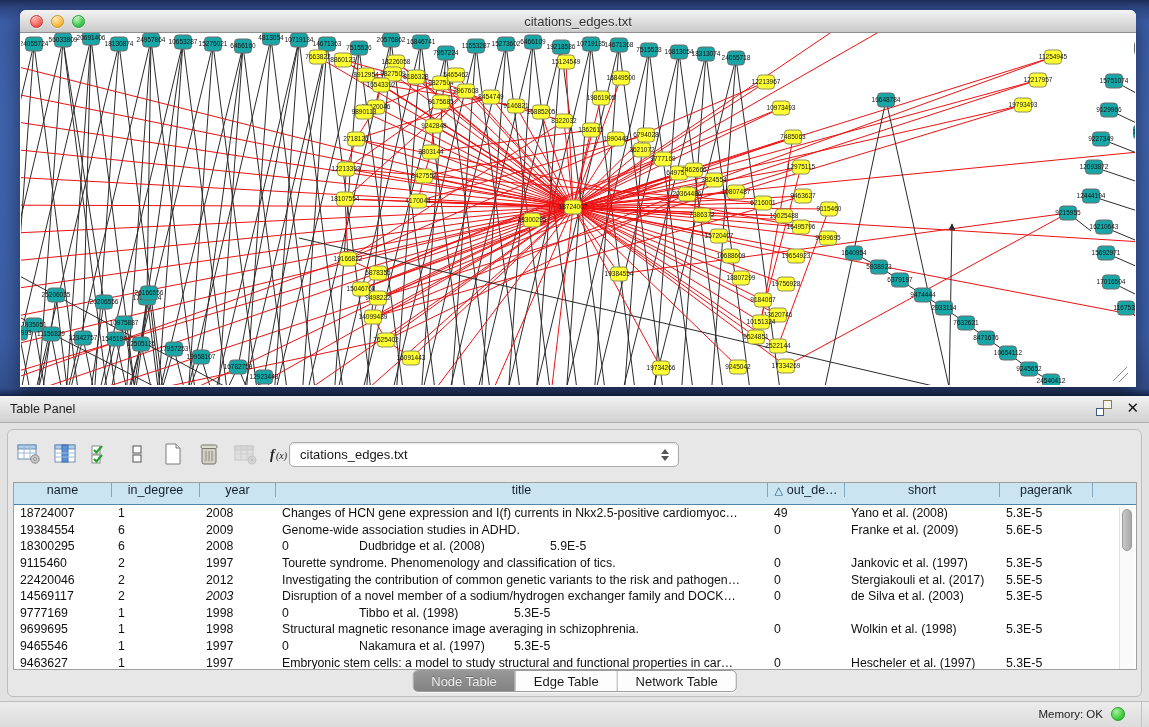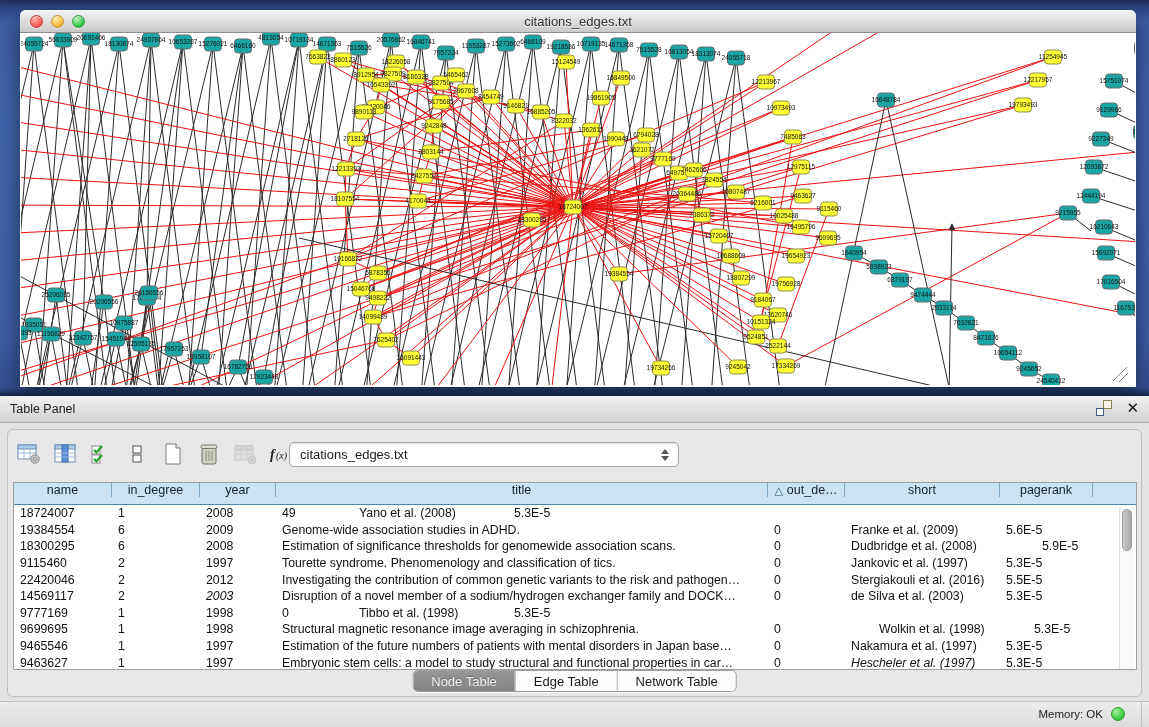--- a/index.html
+++ b/index.html
@@ -1052,58 +1052,58 @@
             </div>
             <div class="th" style="width: 93px;">
               <span>pagerank</span>
             </div>
           </div>
         <div class="tbody" id="tbody">
             <div class="tr">
               <div class="td" style="width: 98px;">18724007</div>
               <div class="td" style="width: 88px;">1</div>
               <div class="td" style="width: 76px;">2008</div>
+              <div class="td" style="width: 492px;">Changes of HCN gene expression and I(f) currents in Nkx2.5-positive cardiomyoc…</div>
               <div class="td" style="width: 77px;">49</div>
               <div class="td" style="width: 155px;">Yano et al. (2008)</div>
               <div class="td" style="width: 93px;">5.3E-5</div>
             </div>
             <div class="tr">
               <div class="td" style="width: 98px;">19384554</div>
               <div class="td" style="width: 88px;">6</div>
               <div class="td" style="width: 76px;">2009</div>
               <div class="td" style="width: 492px;">Genome-wide association studies in ADHD.</div>
               <div class="td" style="width: 77px;">0</div>
               <div class="td" style="width: 155px;">Franke et al. (2009)</div>
               <div class="td" style="width: 93px;">5.6E-5</div>
             </div>
             <div class="tr">
               <div class="td" style="width: 98px;">18300295</div>
               <div class="td" style="width: 88px;">6</div>
               <div class="td" style="width: 76px;">2008</div>
-              <div class="td" style="width: 492px;">Estimation of significance thresholds for genomewide association scans.</div>
               <div class="td" style="width: 77px;">0</div>
               <div class="td" style="width: 155px;">Dudbridge et al. (2008)</div>
               <div class="td" style="width: 93px; margin-left: 36px;">5.9E-5</div>
             </div>
             <div class="tr">
               <div class="td" style="width: 98px;">9115460</div>
               <div class="td" style="width: 88px;">2</div>
               <div class="td" style="width: 76px;">1997</div>
               <div class="td" style="width: 492px;">Tourette syndrome. Phenomenology and classification of tics.</div>
               <div class="td" style="width: 77px;">0</div>
               <div class="td" style="width: 155px;">Jankovic et al. (1997)</div>
               <div class="td" style="width: 93px;">5.3E-5</div>
             </div>
             <div class="tr">
               <div class="td" style="width: 98px;">22420046</div>
               <div class="td" style="width: 88px;">2</div>
               <div class="td" style="width: 76px;">2012</div>
               <div class="td" style="width: 492px;">Investigating the contribution of common genetic variants to the risk and pathogen…</div>
               <div class="td" style="width: 77px;">0</div>
-              <div class="td" style="width: 155px;">Stergiakouli et al. (2016)</div>
+              <div class="td" style="width: 155px;">Stergiakouli et al. (2017)</div>
               <div class="td" style="width: 93px;">5.5E-5</div>
             </div>
             <div class="tr">
               <div class="td" style="width: 98px;">14569117</div>
               <div class="td" style="width: 88px;">2</div>
               <div class="td" style="width: 76px; font-style: italic;">2003</div>
               <div class="td" style="width: 492px;">Disruption of a novel member of a sodium/hydrogen exchanger family and DOCK…</div>
               <div class="td" style="width: 77px;">0</div>
               <div class="td" style="width: 155px;">de Silva et al. (2003)</div>
               <div class="td" style="width: 93px;">5.3E-5</div>
@@ -1115,39 +1115,38 @@
               <div class="td" style="width: 77px;">0</div>
               <div class="td" style="width: 155px;">Tibbo et al. (1998)</div>
               <div class="td" style="width: 93px;">5.3E-5</div>
             </div>
             <div class="tr">
               <div class="td" style="width: 98px;">9699695</div>
               <div class="td" style="width: 88px;">1</div>
               <div class="td" style="width: 76px;">1998</div>
               <div class="td" style="width: 492px;">Structural magnetic resonance image averaging in schizophrenia.</div>
               <div class="td" style="width: 77px;">0</div>
-              <div class="td" style="width: 155px; margin-left: 28px;">Wolkin et al. (1998)</div>
+              <div class="td" style="width: 155px;">Wolkin et al. (1998)</div>
               <div class="td" style="width: 93px;">5.3E-5</div>
             </div>
             <div class="tr">
               <div class="td" style="width: 98px;">9465546</div>
               <div class="td" style="width: 88px;">1</div>
               <div class="td" style="width: 76px;">1997</div>
-              <div class="td" style="width: 492px;">Estimation of the future numbers of patients with mental disorders in Japan base…</div>
               <div class="td" style="width: 77px;">0</div>
               <div class="td" style="width: 155px;">Nakamura et al. (1997)</div>
               <div class="td" style="width: 93px;">5.3E-5</div>
             </div>
             <div class="tr">
               <div class="td" style="width: 98px;">9463627</div>
               <div class="td" style="width: 88px;">1</div>
               <div class="td" style="width: 76px;">1997</div>
               <div class="td" style="width: 492px;">Embryonic stem cells: a model to study structural and functional properties in car…</div>
               <div class="td" style="width: 77px;">0</div>
-              <div class="td" style="width: 155px; font-style: italic;">Hescheler et al. (1997)</div>
+              <div class="td" style="width: 155px;">Hescheler et al. (1997)</div>
               <div class="td" style="width: 93px;">5.3E-5</div>
             </div>
           </div>
         <div class="vscroll">
             <div class="thumb"></div>
           </div>
       </div>
 
       <div class="tabs" id="tabs">
           <div class="tab selected">Node Table</div>

